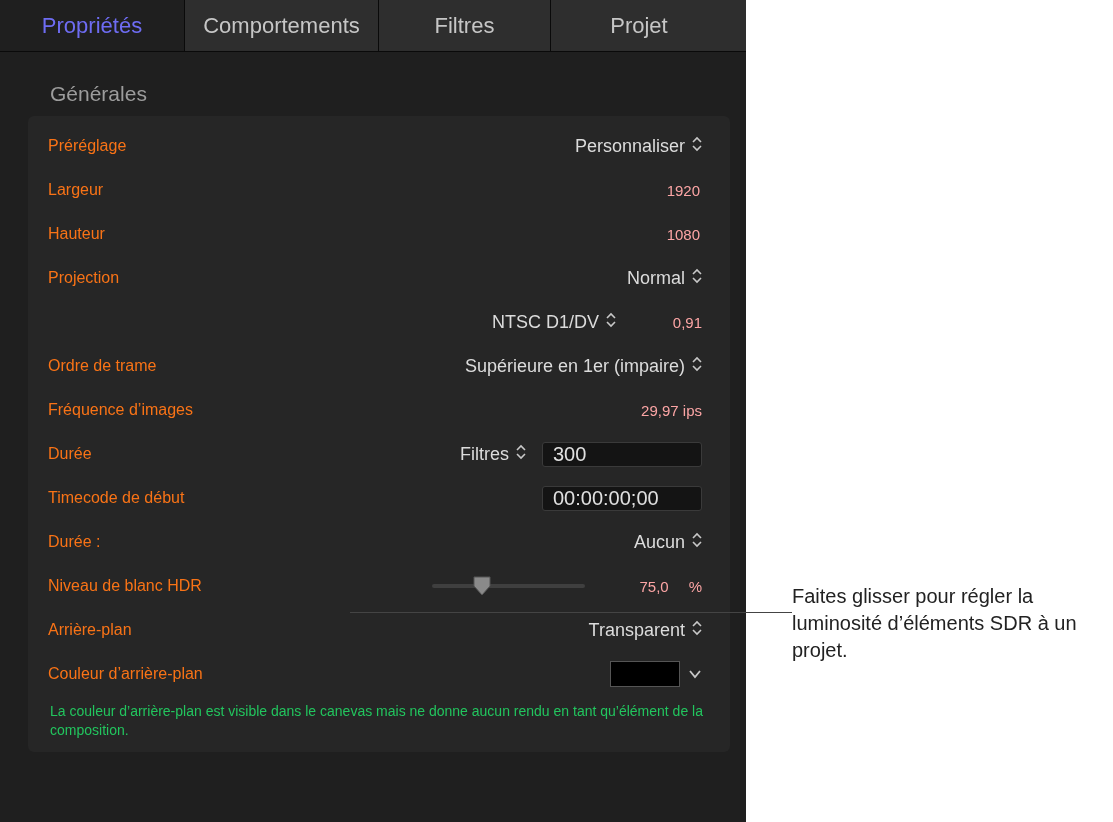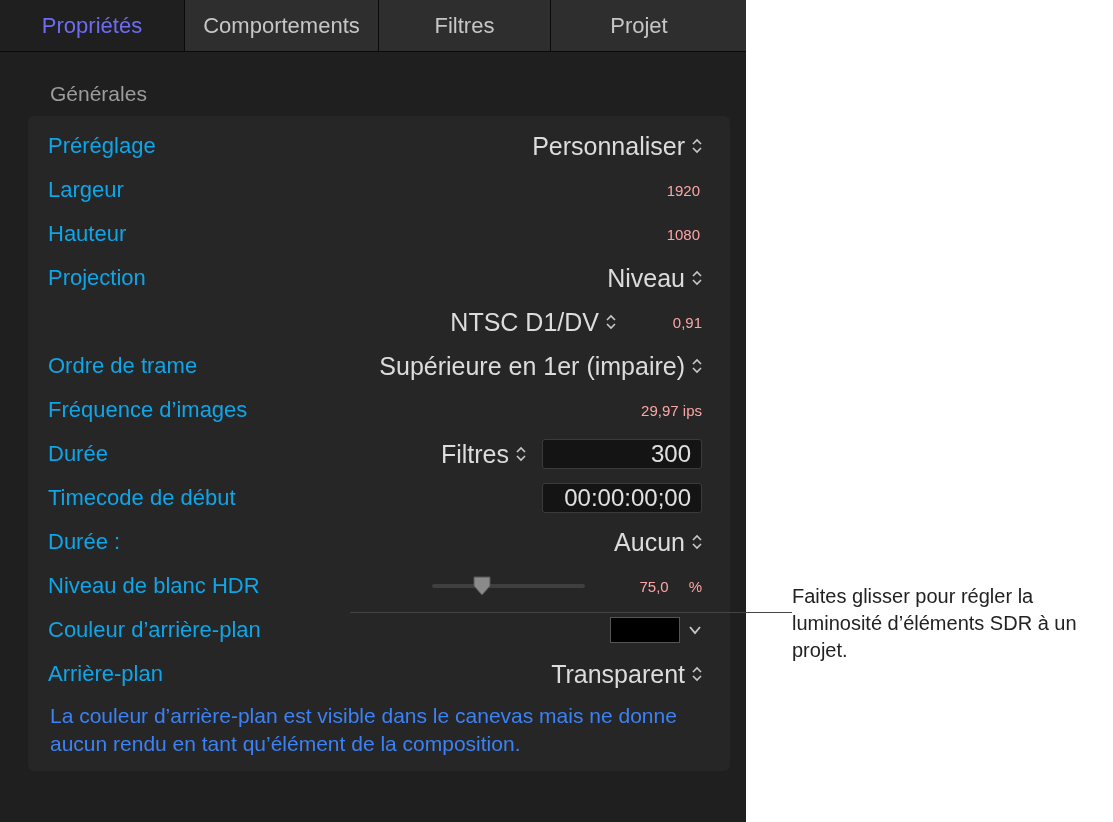--- a/index.html
+++ b/index.html
@@ -60,38 +60,38 @@
   }
 
   .row {
     display: flex;
     align-items: center;
     height: 44px;
     position: relative;
   }
   .label {
     flex: 0 0 auto;
-    color: #0ea5e9;
-    font-size: 22px;
+    color: #f97316;
+    font-size: 16px;
     white-space: nowrap;
   }
   .spacer { flex: 1; }
 
   .value-text {
     color: #fca5a5;
     font-size: 15px;
     text-align: right;
   }
 
   .popup {
     display: inline-flex;
-    align-items: center;
+    align-items: flex-start;
     gap: 7px;
     color: #dcdcdc;
-    font-size: 25px;
+    font-size: 18px;
     cursor: pointer;
   }
   .updown {
     width: 10px;
     height: 16px;
     display: inline-flex;
     flex-direction: column;
     justify-content: center;
     align-items: center;
     gap: 2px;
@@ -99,24 +99,24 @@
   .updown svg { display: block; }
 
   .num-field {
     padding-right: 2px;
   }
 
   .input-box {
     background: #141414;
     border: 1px solid #3a3a3a;
     color: #e0e0e0;
-    font-size: 24px;
+    font-size: 20px;
     padding: 0 10px;
     width: 160px;
-    text-align: right;
+    text-align: left;
     border-radius: 3px;
   }
 
   .slider-wrap {
     display: flex;
     align-items: center;
     gap: 14px;
     width: 270px;
     justify-content: space-between;
   }
@@ -148,22 +148,22 @@
   }
   .swatch {
     width: 70px;
     height: 26px;
     background: #000;
     border: 1px solid #555;
   }
   .chev-down svg { display: block; }
 
   .footnote {
-    color: #3b82f6;
-    font-size: 21px;
+    color: #22c55e;
+    font-size: 14px;
     line-height: 1.35;
     padding: 6px 6px 2px 2px;
   }
 
   .callout {
     position: absolute;
     left: 792px;
     top: 583px;
     font-size: 20px;
     color: #222;
@@ -227,21 +227,21 @@
       <span class="label">Hauteur</span>
       <span class="spacer"></span>
       <span class="value-text num-field">1080</span>
       <span class="rightpad"></span>
     </div>
 
     <div class="row">
       <span class="label">Projection</span>
       <span class="spacer"></span>
       <span class="popup">
-        <span>Niveau</span>
+        <span>Normal</span>
         <span class="updown">
           <svg width="10" height="16" viewBox="0 0 10 16">
               <path d="M1 6 L5 2 L9 6" fill="none" stroke="#c8c8c8" stroke-width="1.6"></path>
               <path d="M1 10 L5 14 L9 10" fill="none" stroke="#c8c8c8" stroke-width="1.6"></path>
             </svg>
         </span>
       </span>
       <span class="rightpad"></span>
     </div>
 
@@ -337,47 +337,47 @@
               </svg>
           </div>
         </div>
         <span class="value-text val-slot">75,0</span>
         <span class="value-text pct">%</span>
       </div>
       <span class="rightpad"></span>
     </div>
 
     <div class="row">
+      <span class="label">Arrière-plan</span>
+      <span class="spacer"></span>
+      <span class="popup">
+        <span>Transparent</span>
+        <span class="updown">
+          <svg width="10" height="16" viewBox="0 0 10 16">
+              <path d="M1 6 L5 2 L9 6" fill="none" stroke="#c8c8c8" stroke-width="1.6"></path>
+              <path d="M1 10 L5 14 L9 10" fill="none" stroke="#c8c8c8" stroke-width="1.6"></path>
+            </svg>
+        </span>
+      </span>
+      <span class="rightpad"></span>
+    </div>
+
+    <div class="row">
       <span class="label">Couleur d’arrière-plan</span>
       <span class="spacer"></span>
       <span class="swatch-wrap">
         <span class="swatch" id="bg-swatch" style="background: rgb(0, 0, 0);"></span>
         <span class="chev-down">
           <svg width="14" height="10" viewBox="0 0 14 10">
               <path d="M2 2 L7 8 L12 2" fill="none" stroke="#c8c8c8" stroke-width="1.8"></path>
             </svg>
         </span>
       </span>
       <span class="rightpad"></span>
     </div>
 
-    <div class="row">
-      <span class="label">Arrière-plan</span>
-      <span class="spacer"></span>
-      <span class="popup">
-        <span>Transparent</span>
-        <span class="updown">
-          <svg width="10" height="16" viewBox="0 0 10 16">
-              <path d="M1 6 L5 2 L9 6" fill="none" stroke="#c8c8c8" stroke-width="1.6"></path>
-              <path d="M1 10 L5 14 L9 10" fill="none" stroke="#c8c8c8" stroke-width="1.6"></path>
-            </svg>
-        </span>
-      </span>
-      <span class="rightpad"></span>
-    </div>
-
     <div class="footnote">La couleur d’arrière-plan est visible dans le canevas mais ne donne aucun rendu en tant qu’élément de la composition.</div>
 
   </div>
 </div>
 
 <div class="callout-line"></div>
 <div class="callout">Faites glisser pour régler la luminosité d’éléments SDR à un projet.</div>
 
 </body></html>

